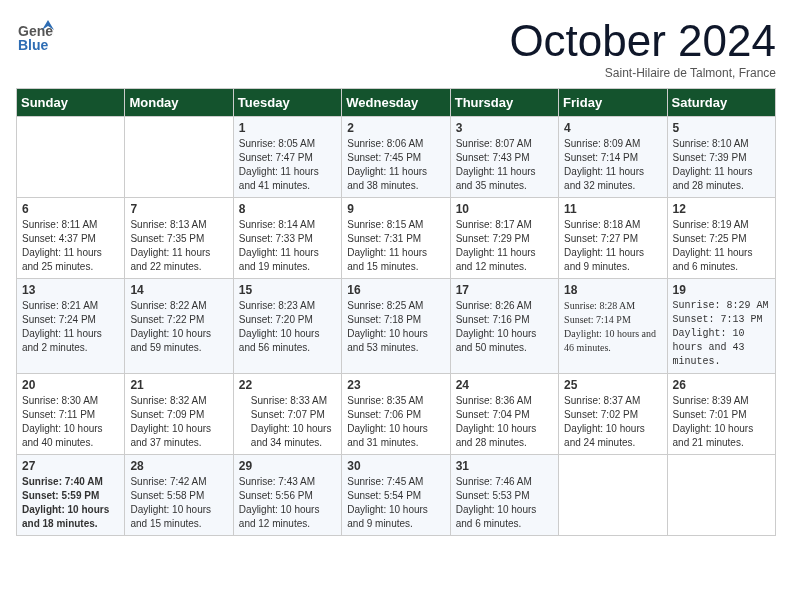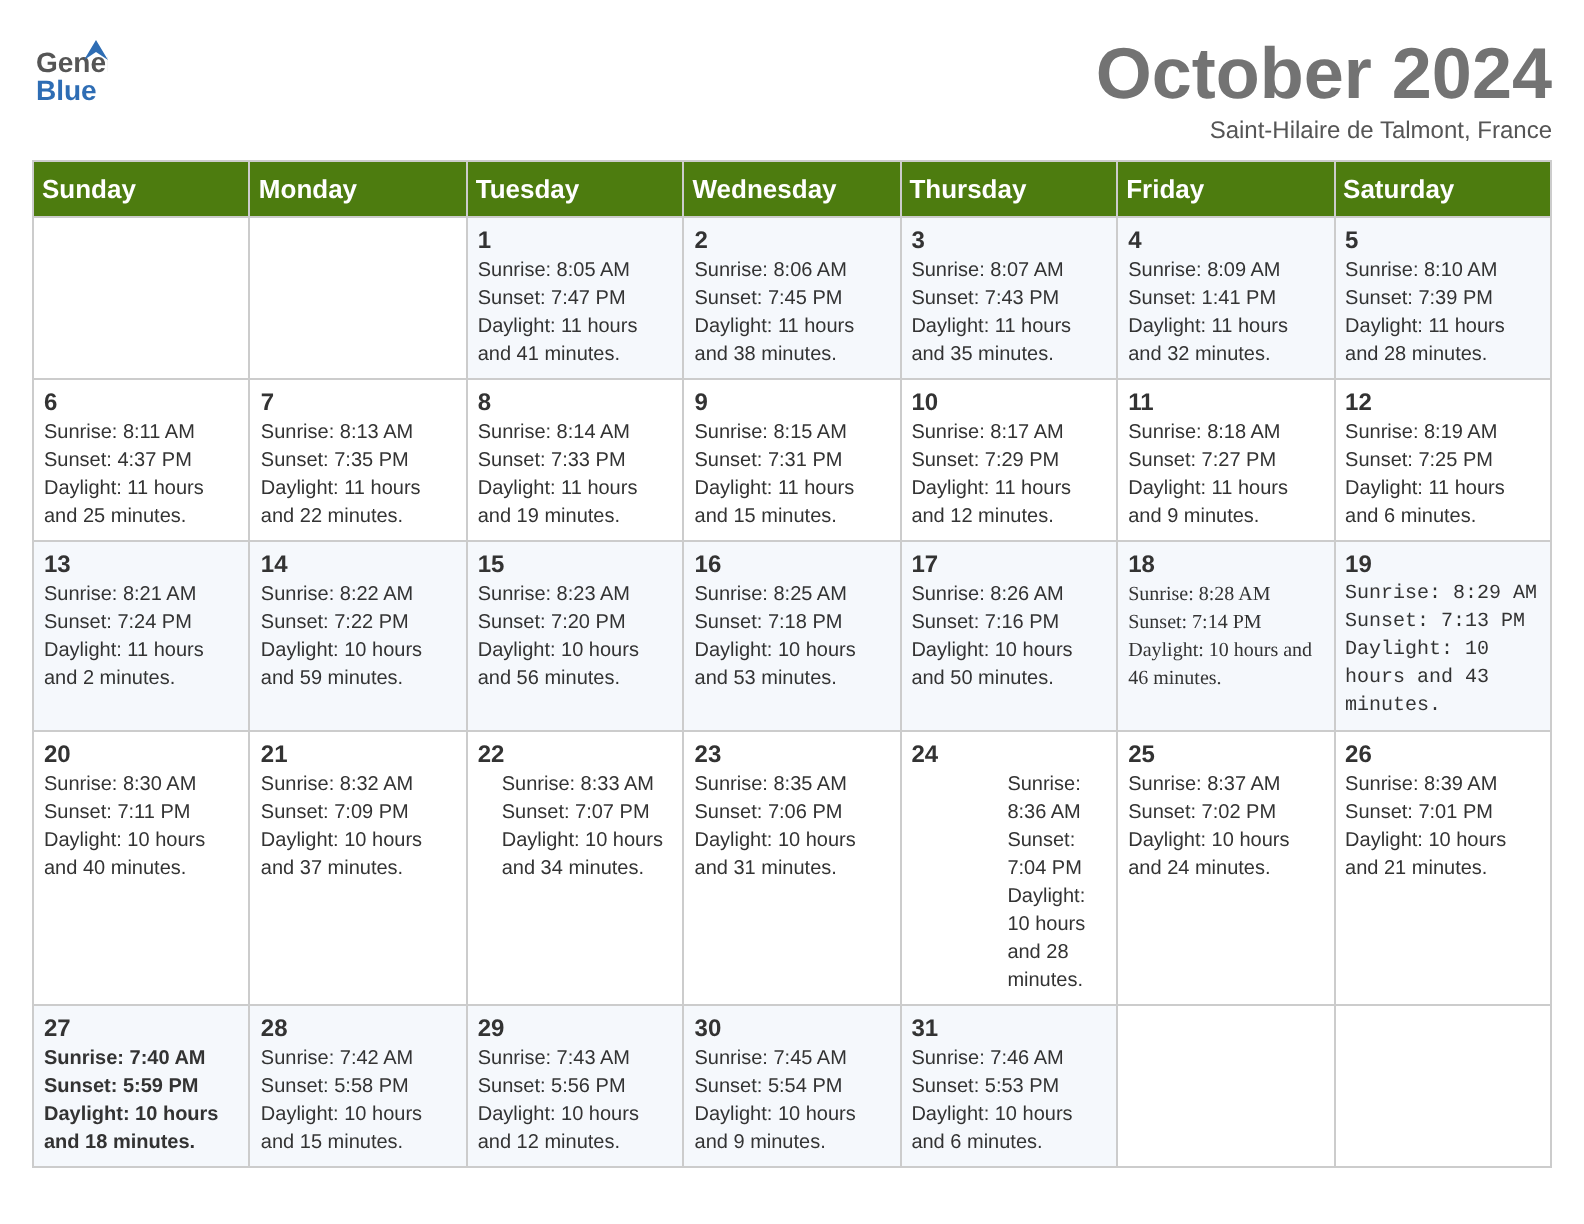--- a/index.html
+++ b/index.html
@@ -17,35 +17,35 @@
       margin-bottom: 8px;
     }
     .logo {
       display: flex;
       align-items: center;
     }
     .title-block {
       text-align: right;
     }
     .month-title {
-      font-size: 36px;
-      font-weight: bold;
-      color: #737373;
+      font-size: 44px;
+      font-weight: normal;
+      color: #0f172a;
     }
     .subtitle {
       font-size: 12px;
       color: #555;
     }
     table {
       width: 100%;
       border-collapse: collapse;
       table-layout: fixed;
     }
     thead tr th {
-      background: #4d7c0f;
+      background: #14532d;
       color: #fff;
       font-size: 13px;
       padding: 6px 4px;
       text-align: left;
       border: 1px solid #ccc;
     }
     tbody tr td {
       border: 1px solid #ccc;
       vertical-align: top;
       padding: 4px 5px;
@@ -124,21 +124,21 @@
         </td>
         <td>
           <span class="day-num">3</span>
           <div class="cell-text" style="white-space: pre-line;">Sunrise: 8:07 AM
 Sunset: 7:43 PM
 Daylight: 11 hours and 35 minutes.</div>
         </td>
         <td>
           <span class="day-num">4</span>
           <div class="cell-text" style="white-space: pre-line;">Sunrise: 8:09 AM
-Sunset: 1:41 PM
+Sunset: 7:14 PM
 Daylight: 11 hours and 32 minutes.</div>
         </td>
         <td>
           <span class="day-num">5</span>
           <div class="cell-text" style="white-space: pre-line;">Sunrise: 8:10 AM
 Sunset: 7:39 PM
 Daylight: 11 hours and 28 minutes.</div>
         </td>
       </tr>
       <tr>
@@ -249,21 +249,21 @@
 Daylight: 10 hours and 34 minutes.</div>
         </td>
         <td>
           <span class="day-num">23</span>
           <div class="cell-text" style="white-space: pre-line;">Sunrise: 8:35 AM
 Sunset: 7:06 PM
 Daylight: 10 hours and 31 minutes.</div>
         </td>
         <td>
           <span class="day-num">24</span>
-          <div class="cell-text" style="white-space: pre-line; margin-left: 48px;">Sunrise: 8:36 AM
+          <div class="cell-text" style="white-space: pre-line;">Sunrise: 8:36 AM
 Sunset: 7:04 PM
 Daylight: 10 hours and 28 minutes.</div>
         </td>
         <td>
           <span class="day-num">25</span>
           <div class="cell-text" style="white-space: pre-line;">Sunrise: 8:37 AM
 Sunset: 7:02 PM
 Daylight: 10 hours and 24 minutes.</div>
         </td>
         <td>

